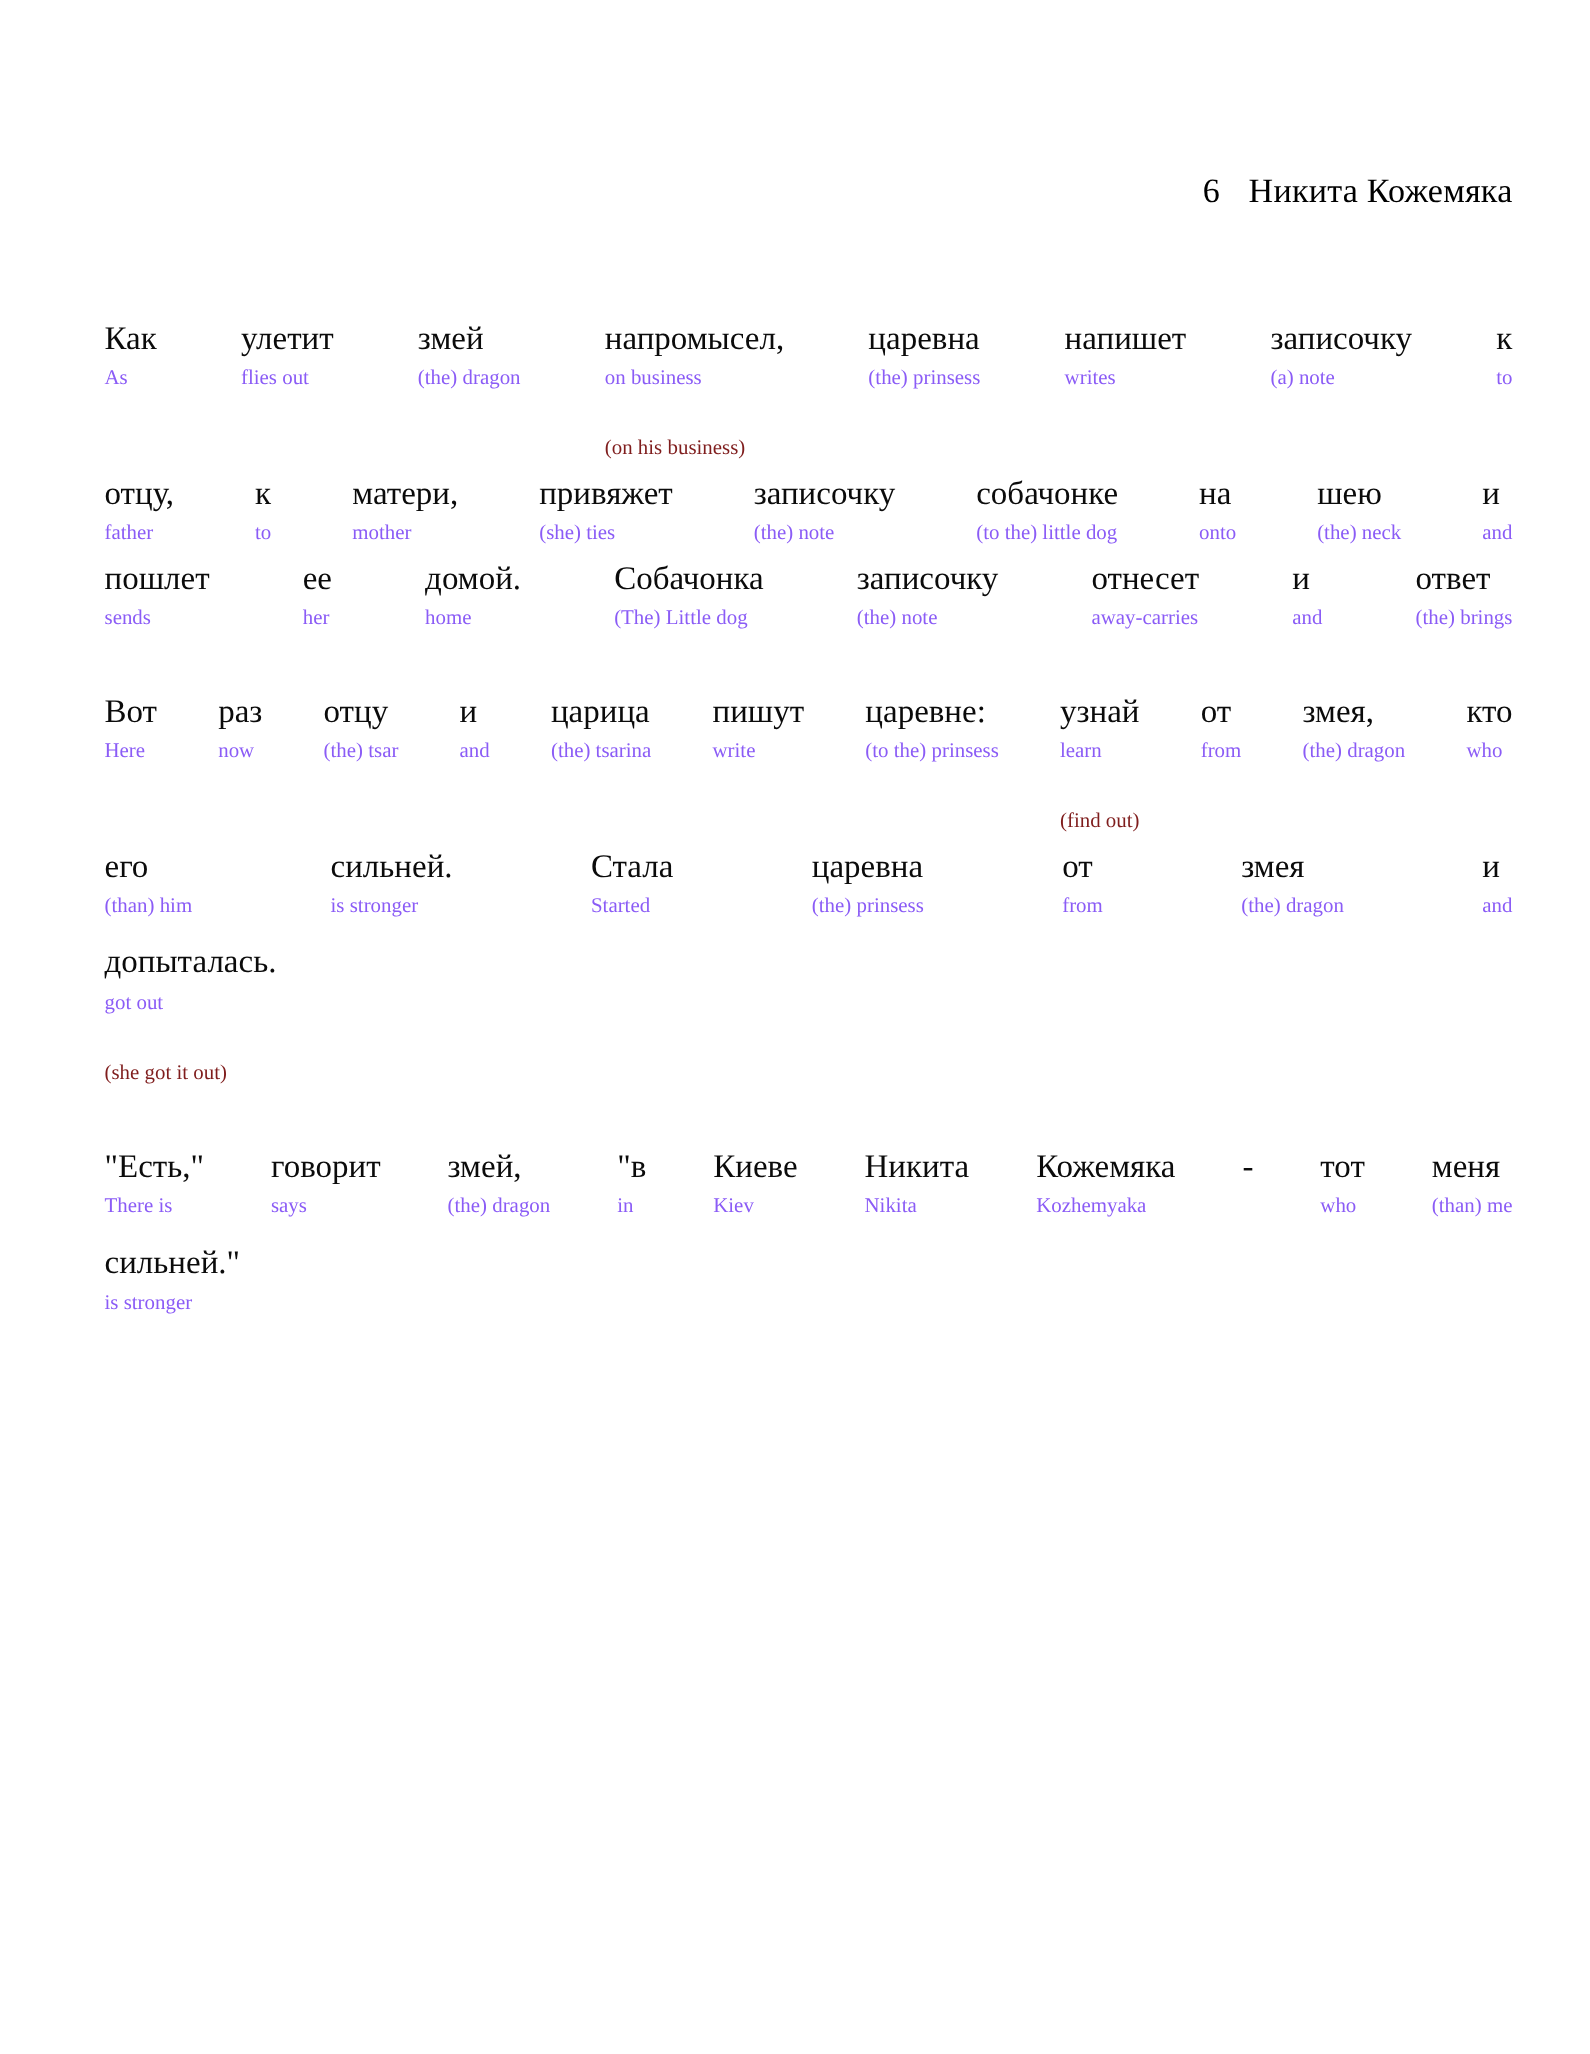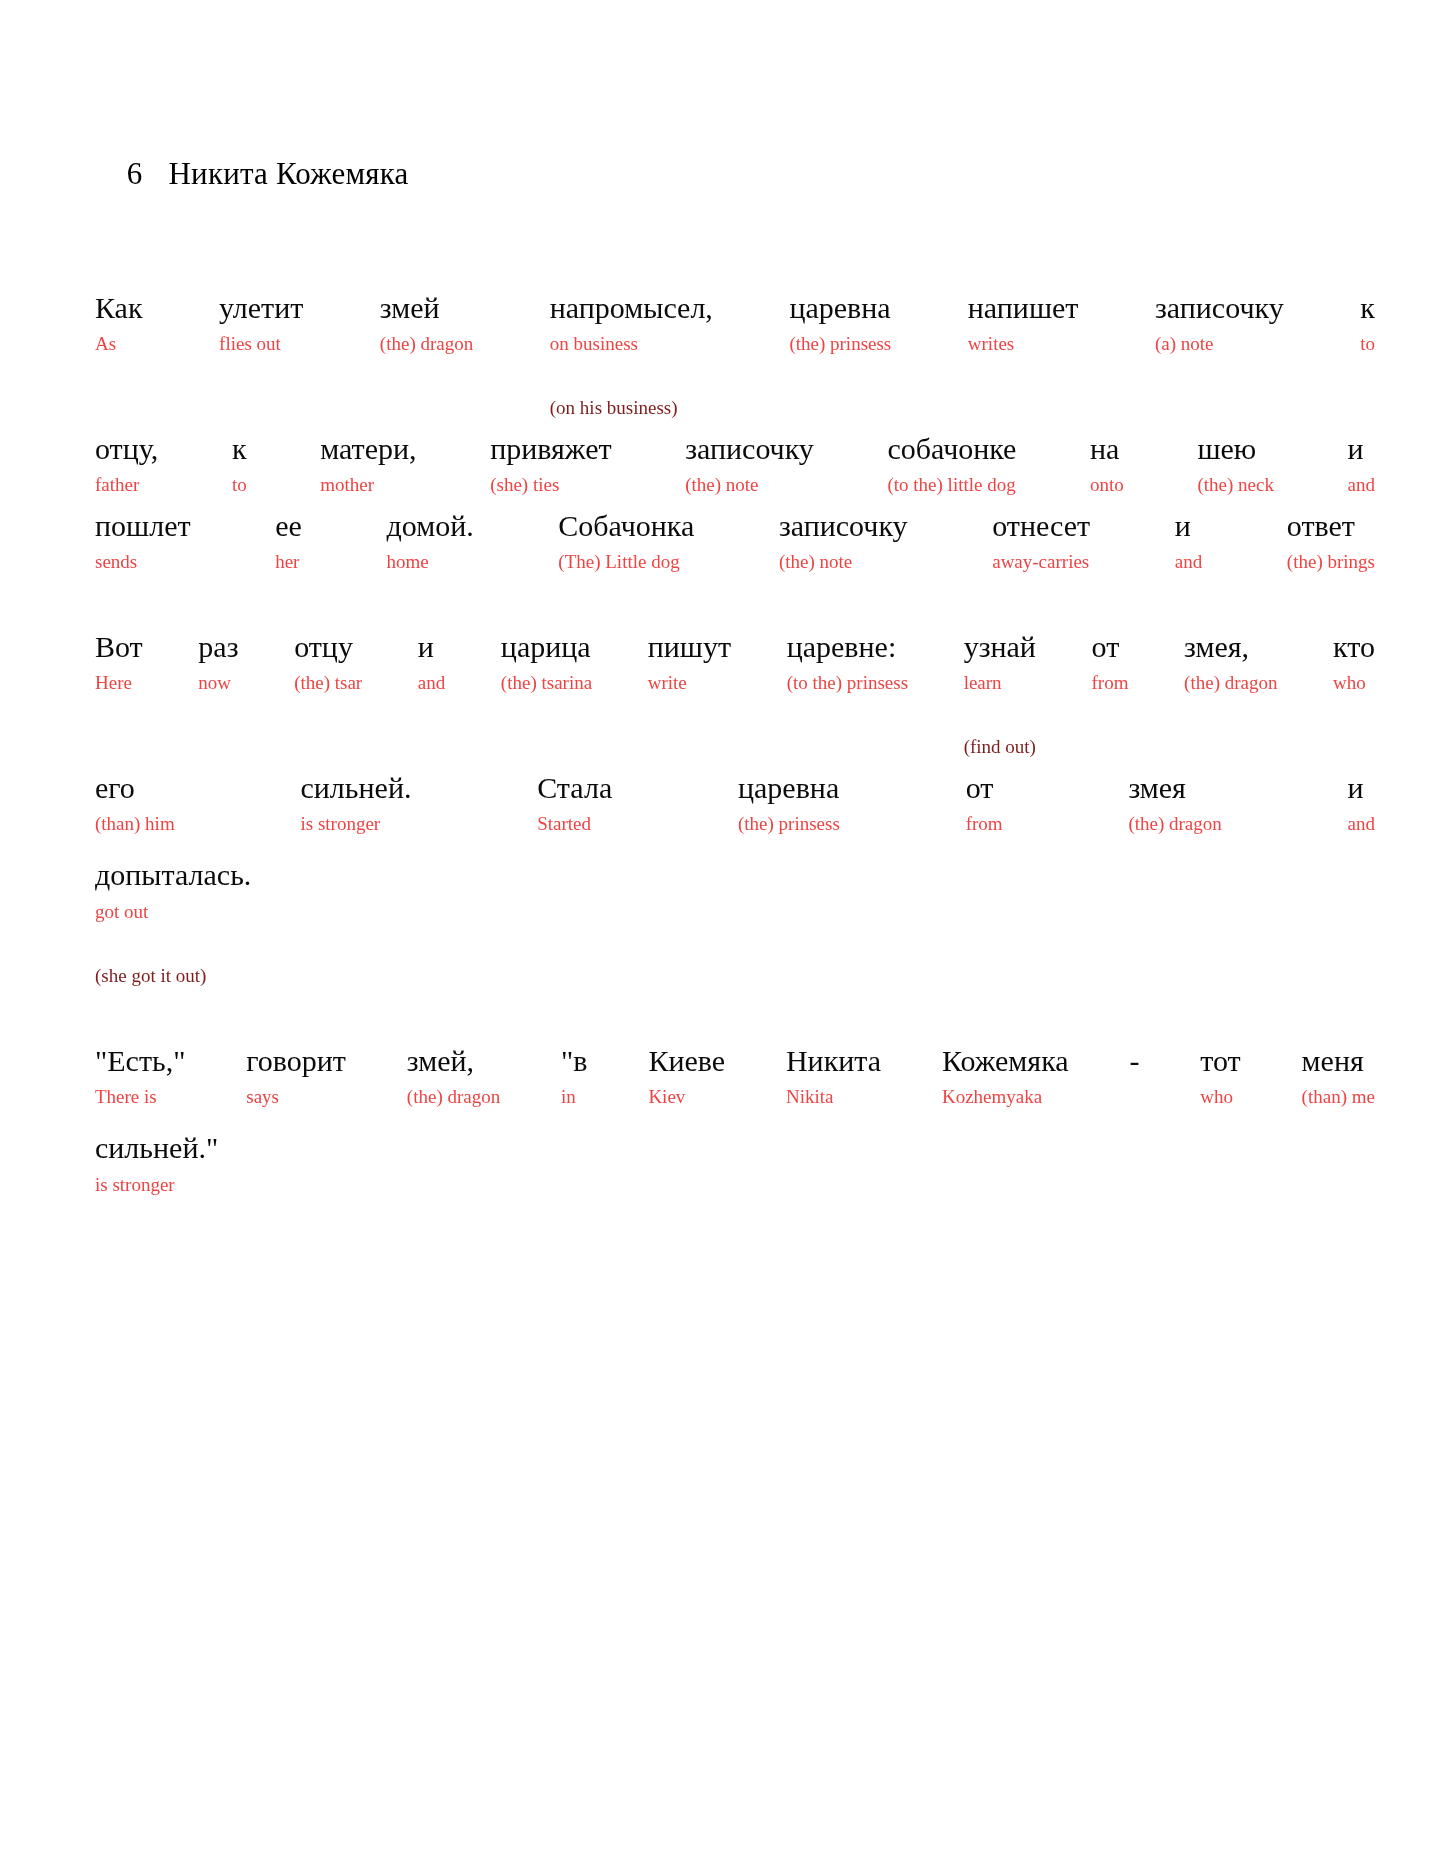--- a/index.html
+++ b/index.html
@@ -14,20 +14,21 @@
     color: #000000;
     position: relative;
     overflow: hidden;
   }
   .page {
     box-sizing: border-box;
     width: 1445px;
     height: 1580px;
     padding: 120px 70px 0 95px;
     background: #ffffff;
+    text-align: right;
   }
 
   
   .doc-title {
     font-size: 31px;
     font-weight: 400;
     color: #000;
     margin: 0 0 60px 0;
     letter-spacing: 0.2px;
     white-space: pre;
@@ -56,21 +57,21 @@
 
   .ru {
     font-size: 30px;
     line-height: 40px;
     color: #0b0b0b;
     white-space: pre;
   }
   .en {
     font-size: 19px;
     line-height: 27px;
-    color: #ef4444;
+    color: #8b5cf6;
     white-space: pre;
     margin-top: 2px;
   }
   .en2 {
     font-size: 19px;
     line-height: 27px;
     color: #7f1d1d;
     white-space: pre;
     margin-top: 37px;
   }

